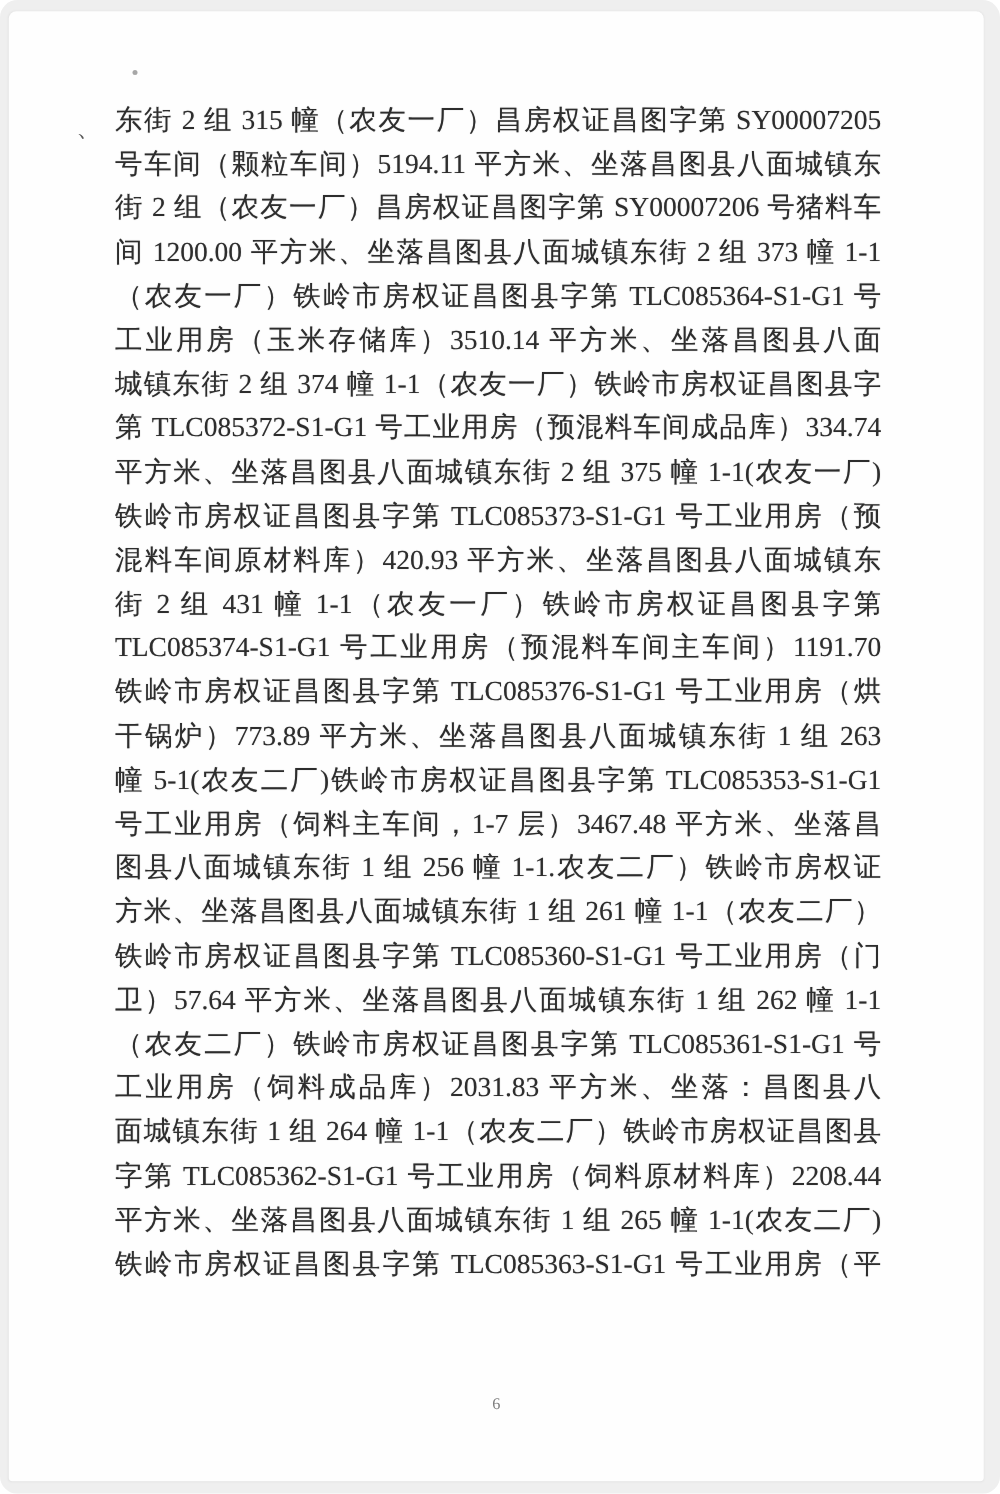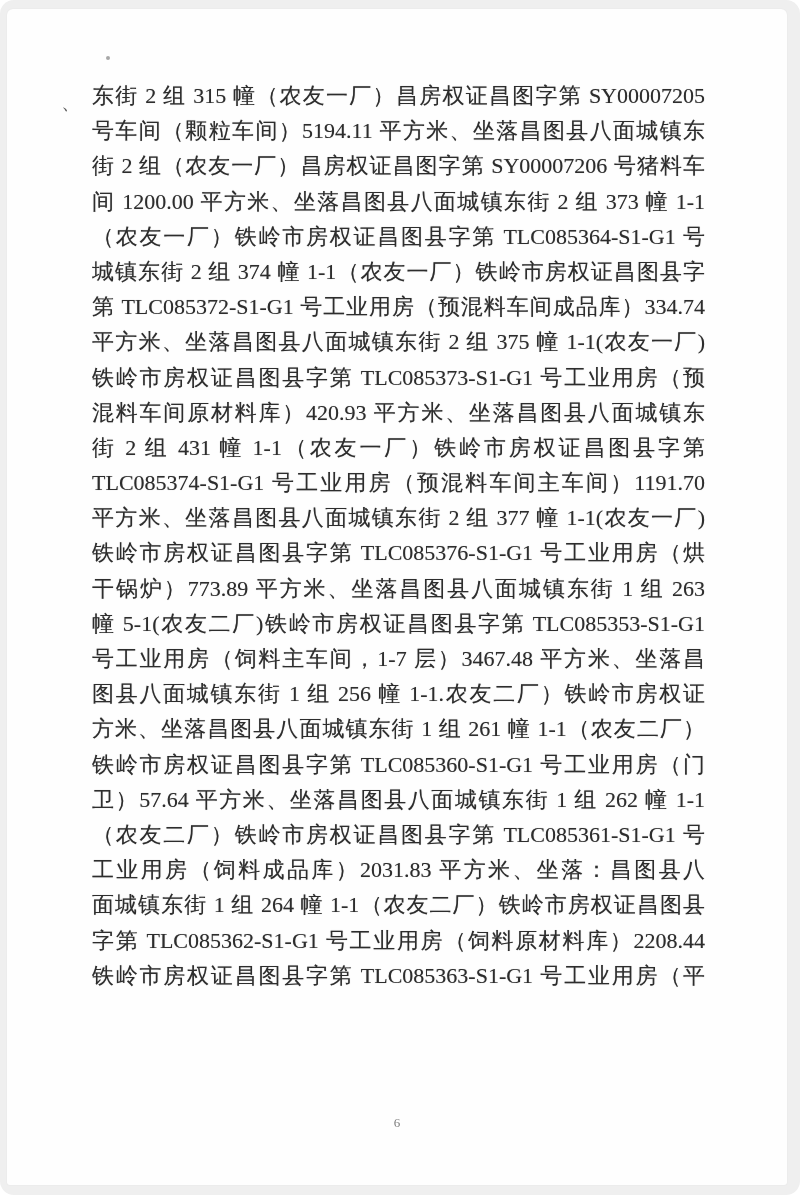--- a/index.html
+++ b/index.html
@@ -79,38 +79,39 @@
   <div class="paper">
     <span class="scan-speck"></span>
     <span class="margin-mark">、</span>
 
     <div class="text-block">
       <div class="line">东街 2 组 315 幢（农友一厂）昌房权证昌图字第 SY00007205</div>
       <div class="line">号车间（颗粒车间）5194.11 平方米、坐落昌图县八面城镇东</div>
       <div class="line">街 2 组（农友一厂）昌房权证昌图字第 SY00007206 号猪料车</div>
       <div class="line">间 1200.00 平方米、坐落昌图县八面城镇东街 2 组 373 幢 1-1</div>
       <div class="line">（农友一厂）铁岭市房权证昌图县字第 TLC085364-S1-G1 号</div>
+      <div class="line">工业用房（玉米存储库）3510.14 平方米、坐落昌图县八面</div>
       <div class="line">城镇东街 2 组 374 幢 1-1（农友一厂）铁岭市房权证昌图县字</div>
       <div class="line">第 TLC085372-S1-G1 号工业用房（预混料车间成品库）334.74</div>
       <div class="line">平方米、坐落昌图县八面城镇东街 2 组 375 幢 1-1(农友一厂)</div>
       <div class="line">铁岭市房权证昌图县字第 TLC085373-S1-G1 号工业用房（预</div>
       <div class="line">混料车间原材料库）420.93 平方米、坐落昌图县八面城镇东</div>
       <div class="line">街 2 组 431 幢 1-1（农友一厂）铁岭市房权证昌图县字第</div>
       <div class="line">TLC085374-S1-G1 号工业用房（预混料车间主车间）1191.70</div>
-      <div class="line">平方米、坐落昌图县八面城镇东街 2 组 377 幢 1-1(农友一厂)</div>
       <div class="line">铁岭市房权证昌图县字第 TLC085376-S1-G1 号工业用房（烘</div>
       <div class="line">干锅炉）773.89 平方米、坐落昌图县八面城镇东街 1 组 263</div>
       <div class="line">幢 5-1(农友二厂)铁岭市房权证昌图县字第 TLC085353-S1-G1</div>
       <div class="line">号工业用房（饲料主车间，1-7 层）3467.48 平方米、坐落昌</div>
       <div class="line">图县八面城镇东街 1 组 256 幢 1-1.农友二厂）铁岭市房权证</div>
       <div class="line">方米、坐落昌图县八面城镇东街 1 组 261 幢 1-1（农友二厂）</div>
       <div class="line">铁岭市房权证昌图县字第 TLC085360-S1-G1 号工业用房（门</div>
       <div class="line">卫）57.64 平方米、坐落昌图县八面城镇东街 1 组 262 幢 1-1</div>
       <div class="line">（农友二厂）铁岭市房权证昌图县字第 TLC085361-S1-G1 号</div>
       <div class="line">工业用房（饲料成品库）2031.83 平方米、坐落：昌图县八</div>
       <div class="line">面城镇东街 1 组 264 幢 1-1（农友二厂）铁岭市房权证昌图县</div>
       <div class="line">字第 TLC085362-S1-G1 号工业用房（饲料原材料库）2208.44</div>
+      <div class="line">平方米、坐落昌图县八面城镇东街 1 组 265 幢 1-1(农友二厂)</div>
       <div class="line">铁岭市房权证昌图县字第 TLC085363-S1-G1 号工业用房（平</div>
     </div>
 
     <div class="page-num">6</div>
   </div>
 </div>
 
 </body></html>

